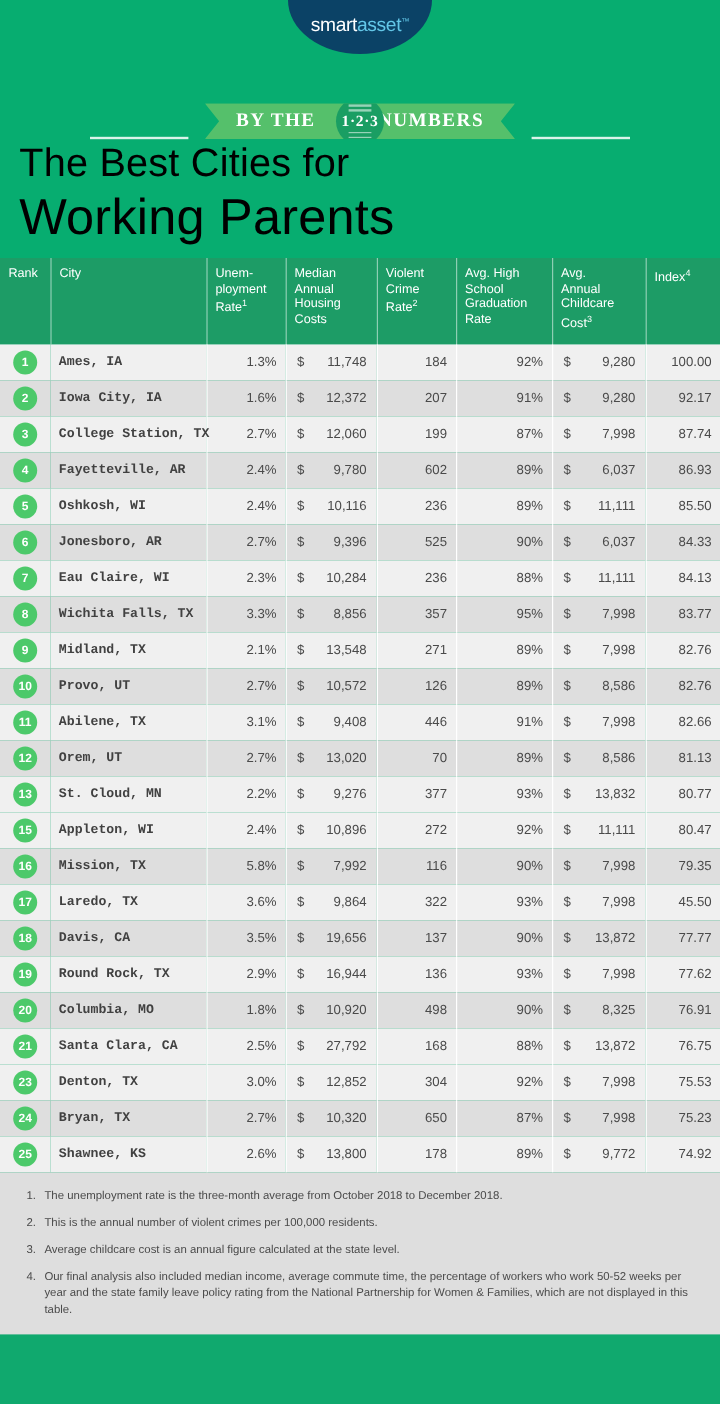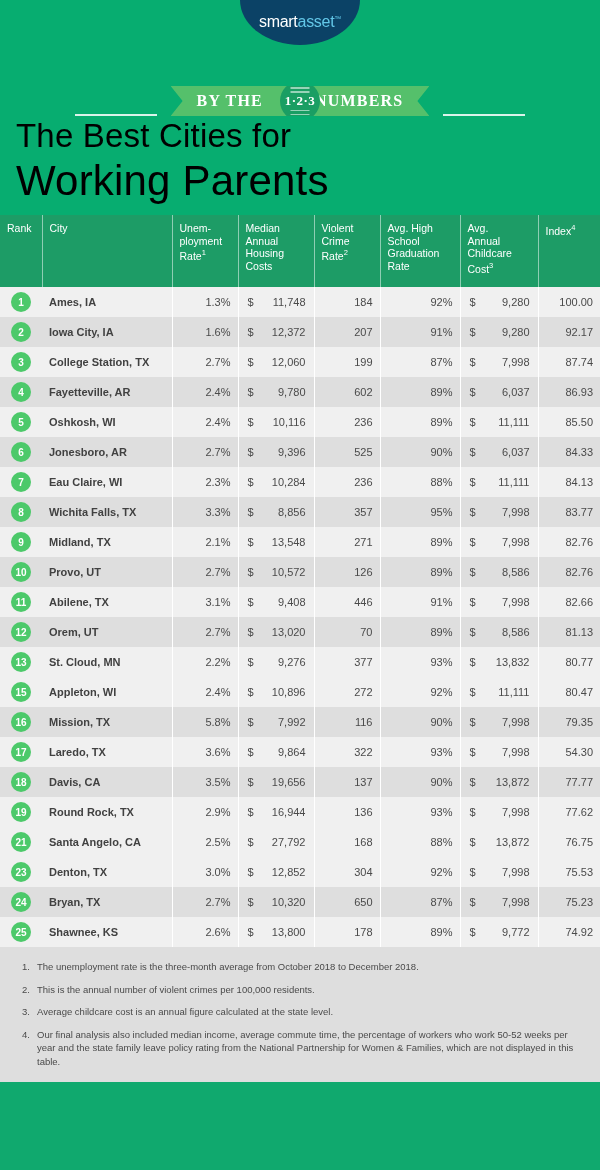--- a/index.html
+++ b/index.html
@@ -197,20 +197,21 @@
     color: #ffffff;
     font-size: 10px;
     font-weight: bold;
     vertical-align: middle;
   }
 
   td.city-cell {
     font-weight: bold;
     color: #414141;
     font-size: 11px;
+    font-family: Liberation Mono, monospace;
   }
 
   td.num  { text-align: right; }
 
   td.money { padding: 0; }
   .money-inner {
     display: flex;
     align-items: center;
     justify-content: space-between;
     padding: 0 8px 0 9px;
@@ -611,21 +612,21 @@
           </div>
         </td>
         <td class="num">322</td>
         <td class="num">93%</td>
         <td class="money">
           <div class="money-inner">
             <span class="money-sym">$</span>
             <span class="money-val">7,998</span>
           </div>
         </td>
-        <td class="num">54.30</td>
+        <td class="num">45.50</td>
       </tr>
       <tr class="even">
         <td class="rank-cell"><span class="rank-circle">18</span></td>
         <td class="city-cell">Davis, CA</td>
         <td class="num">3.5%</td>
         <td class="money">
           <div class="money-inner">
             <span class="money-sym">$</span>
             <span class="money-val">19,656</span>
           </div>
@@ -653,23 +654,43 @@
         <td class="num">136</td>
         <td class="num">93%</td>
         <td class="money">
           <div class="money-inner">
             <span class="money-sym">$</span>
             <span class="money-val">7,998</span>
           </div>
         </td>
         <td class="num">77.62</td>
       </tr>
+      <tr class="even">
+        <td class="rank-cell"><span class="rank-circle">20</span></td>
+        <td class="city-cell">Columbia, MO</td>
+        <td class="num">1.8%</td>
+        <td class="money">
+          <div class="money-inner">
+            <span class="money-sym">$</span>
+            <span class="money-val">10,920</span>
+          </div>
+        </td>
+        <td class="num">498</td>
+        <td class="num">90%</td>
+        <td class="money">
+          <div class="money-inner">
+            <span class="money-sym">$</span>
+            <span class="money-val">8,325</span>
+          </div>
+        </td>
+        <td class="num">76.91</td>
+      </tr>
       <tr class="odd">
         <td class="rank-cell"><span class="rank-circle">21</span></td>
-        <td class="city-cell">Santa Angelo, CA</td>
+        <td class="city-cell">Santa Clara, CA</td>
         <td class="num">2.5%</td>
         <td class="money">
           <div class="money-inner">
             <span class="money-sym">$</span>
             <span class="money-val">27,792</span>
           </div>
         </td>
         <td class="num">168</td>
         <td class="num">88%</td>
         <td class="money">

